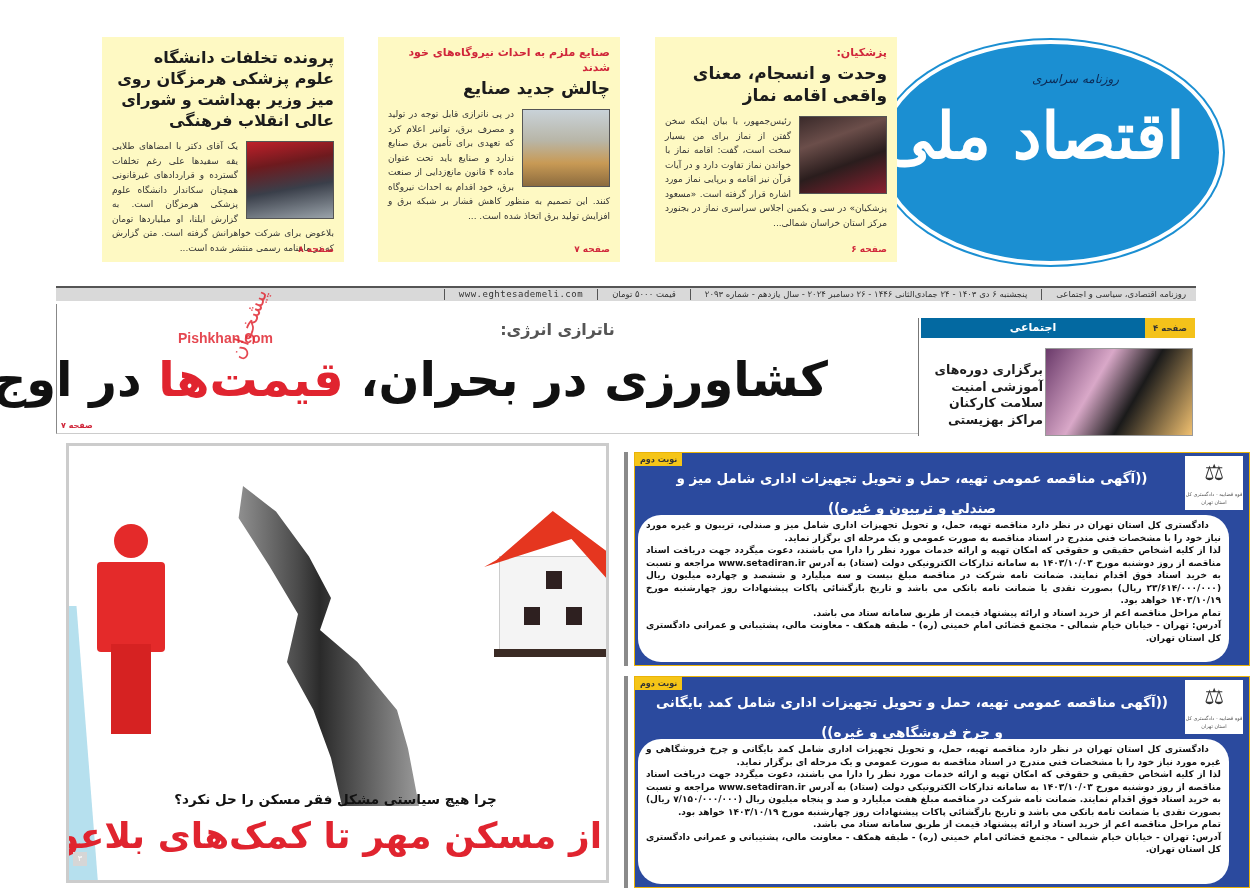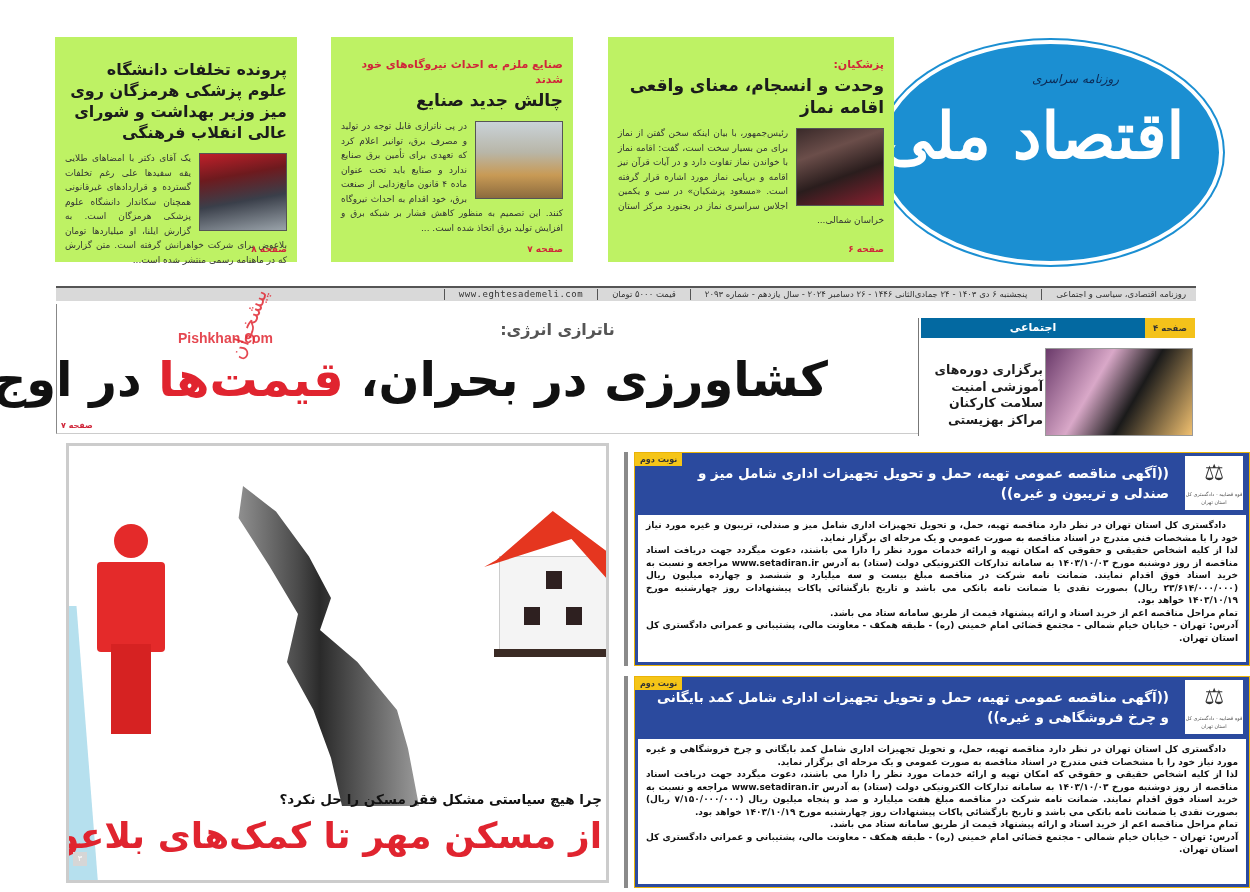--- a/index.html
+++ b/index.html
@@ -1,30 +1,30 @@
 <!DOCTYPE html>
 <html><head>
   <meta charset="utf-8">
   <style>
     * { box-sizing: border-box; margin: 0; padding: 0; }
     html, body { width: 1250px; height: 892px; background: #ffffff; overflow: hidden; }
     body { font-family: "DejaVu Sans", sans-serif; position: relative; direction: rtl; color: #222; }
 
     
     .teaser {
-      position: absolute; top: 37px; height: 225px; background: #bef264;
-      padding: 20px 10px; direction: rtl;
+      position: absolute; top: 37px; height: 225px; background: #fef9c3;
+      padding: 8px 10px; direction: rtl; margin-left: 47px;
     }
     .teaser .kicker { color: #d0263a; font-weight: bold; font-size: 11px; line-height: 15px; }
     .teaser .title { color: #1c1c1c; font-weight: bold; font-size: 17px; line-height: 22px; margin-top: 2px; }
     .teaser .body { font-size: 9px; line-height: 14.5px; color: #333; margin-top: 8px; text-align: justify; }
     .teaser .photo { float: right; width: 88px; height: 78px; margin-left: 8px; margin-top: 2px; border: 1px solid #555; }
     .teaser .page { color: #d0263a; font-weight: bold; font-size: 9px; position: absolute; bottom: 8px; right: 10px; }
 
-    #teaser-1 { left: 608px; width: 286px; }
+    #teaser-1 { left: 608px; width: 242px; }
     #teaser-2 { left: 331px; width: 242px; }
     #teaser-3 { left: 55px; width: 242px; }
     #teaser-3 .title { font-size: 16px; line-height: 21px; }
 
     .photo-pezeshkian { background: linear-gradient(160deg, #3a2a2a 0%, #6b4e4a 30%, #2a1d1d 60%, #8a2030 100%); }
     .photo-plant { background: linear-gradient(180deg, #c9d2d8 0%, #b8b6a8 40%, #c89a55 70%, #8c6b3e 100%); }
     .photo-doctor { background: linear-gradient(170deg, #c0202a 0%, #6e1a1e 30%, #3a3f4a 60%, #9aa3aa 100%); }
 
     
     #logo {
@@ -72,34 +72,34 @@
     .person .head { position: absolute; left: 17px; top: 0; width: 34px; height: 34px; border-radius: 50%; background: #e42a2a; }
     .person .body { position: absolute; left: 0; top: 38px; width: 68px; height: 90px; background: #e42a2a; border-radius: 4px; }
     .person .legs { position: absolute; left: 14px; top: 120px; width: 40px; height: 90px; background: #d62222; }
     .house { position: absolute; left: 415px; top: 65px; width: 125px; height: 150px; }
     .house .roof { position: absolute; left: 0; top: 0; width: 125px; height: 70px; background: #e5361f; clip-path: polygon(55% 0%, 100% 60%, 100% 100%, 70% 40%, 0% 80%, 10% 70%); }
     .house .wall { position: absolute; left: 15px; top: 45px; width: 110px; height: 95px; background: #f4f4f4; border: 1px solid #ccc; }
     .house .win { position: absolute; width: 16px; height: 18px; background: #2e2020; }
     .house .base { position: absolute; left: 10px; top: 138px; width: 115px; height: 8px; background: #3a2a24; }
     .blue-strip { position: absolute; left: 0; top: 160px; width: 30px; height: 290px; background: #b6e0ee; clip-path: polygon(0 0, 25% 0, 100% 100%, 0 100%); }
 
-    #feature-kicker { position: absolute; left: 0; right: 4px; top: 345px; text-align: right; font-size: 13.5px; font-weight: bold; color: #111; }
+    #feature-kicker { position: absolute; left: 0; right: 4px; top: 345px; text-align: center; font-size: 13.5px; font-weight: bold; color: #111; }
     #feature-title { position: absolute; left: 22px; right: 4px; top: 366px; text-align: right; font-size: 36px; font-weight: bold; color: #e0242f; line-height: 48px; white-space: nowrap; letter-spacing: -1px; }
     #feature-page { position: absolute; left: 4px; bottom: 14px; width: 14px; height: 14px; background: #d6d6d6; color: #fff; font-size: 8px; text-align: center; line-height: 14px; }
 
     
     .ad { position: absolute; left: 634px; width: 616px; border: 1px solid #eab308; background: #2b4a9e; }
     #ad-1 { top: 452px; height: 214px; }
     #ad-2 { top: 676px; height: 212px; }
     .ad .head { position: relative; height: 62px; }
     .ad .badge { position: absolute; left: 0; top: 0; background: #f5c518; color: #333; font-size: 8px; font-weight: bold; padding: 2px 5px; }
     .ad .emblem { position: absolute; right: 6px; top: 3px; width: 58px; height: 54px; background: #ffffff; text-align: center; font-size: 22px; line-height: 34px; color: #333; }
     .ad .emblem small { display: block; font-size: 5px; line-height: 8px; color: #555; }
-    .ad .head-title { position: absolute; right: 80px; left: 20px; top: 10px; color: #ffffff; font-size: 13.5px; font-weight: bold; text-align: right; line-height: 20px; }
-    .ad .content { background: #ffffff; margin: 0 3px 3px 3px; padding: 4px 8px; font-size: 9px; line-height: 12.5px; color: #111; text-align: justify; font-weight: bold; height: calc(100% - 65px); overflow: hidden; }
+    .ad .head-title { position: absolute; right: 80px; left: 20px; top: 10px; color: #ffffff; font-size: 13.5px; font-weight: bold; text-align: center; line-height: 30px; }
+    .ad .content { background: #ffffff; margin: 0 20px 3px 3px; padding: 4px 8px; font-size: 9px; line-height: 12.5px; color: #111; text-align: justify; font-weight: bold; height: calc(100% - 65px); overflow: hidden; border-radius: 23px; }
     .ad .content p { margin: 0; }
     .ad .content .indent { text-indent: 12px; }
     .ad-side-bar { position: absolute; left: 624px; width: 4px; background: #8a8a8a; }
   </style>
 </head>
 <body>
 
 <div id="logo">
   <span class="tagline">روزنامه سراسری</span>
   <div class="mark">اقتصاد ملی</div>

